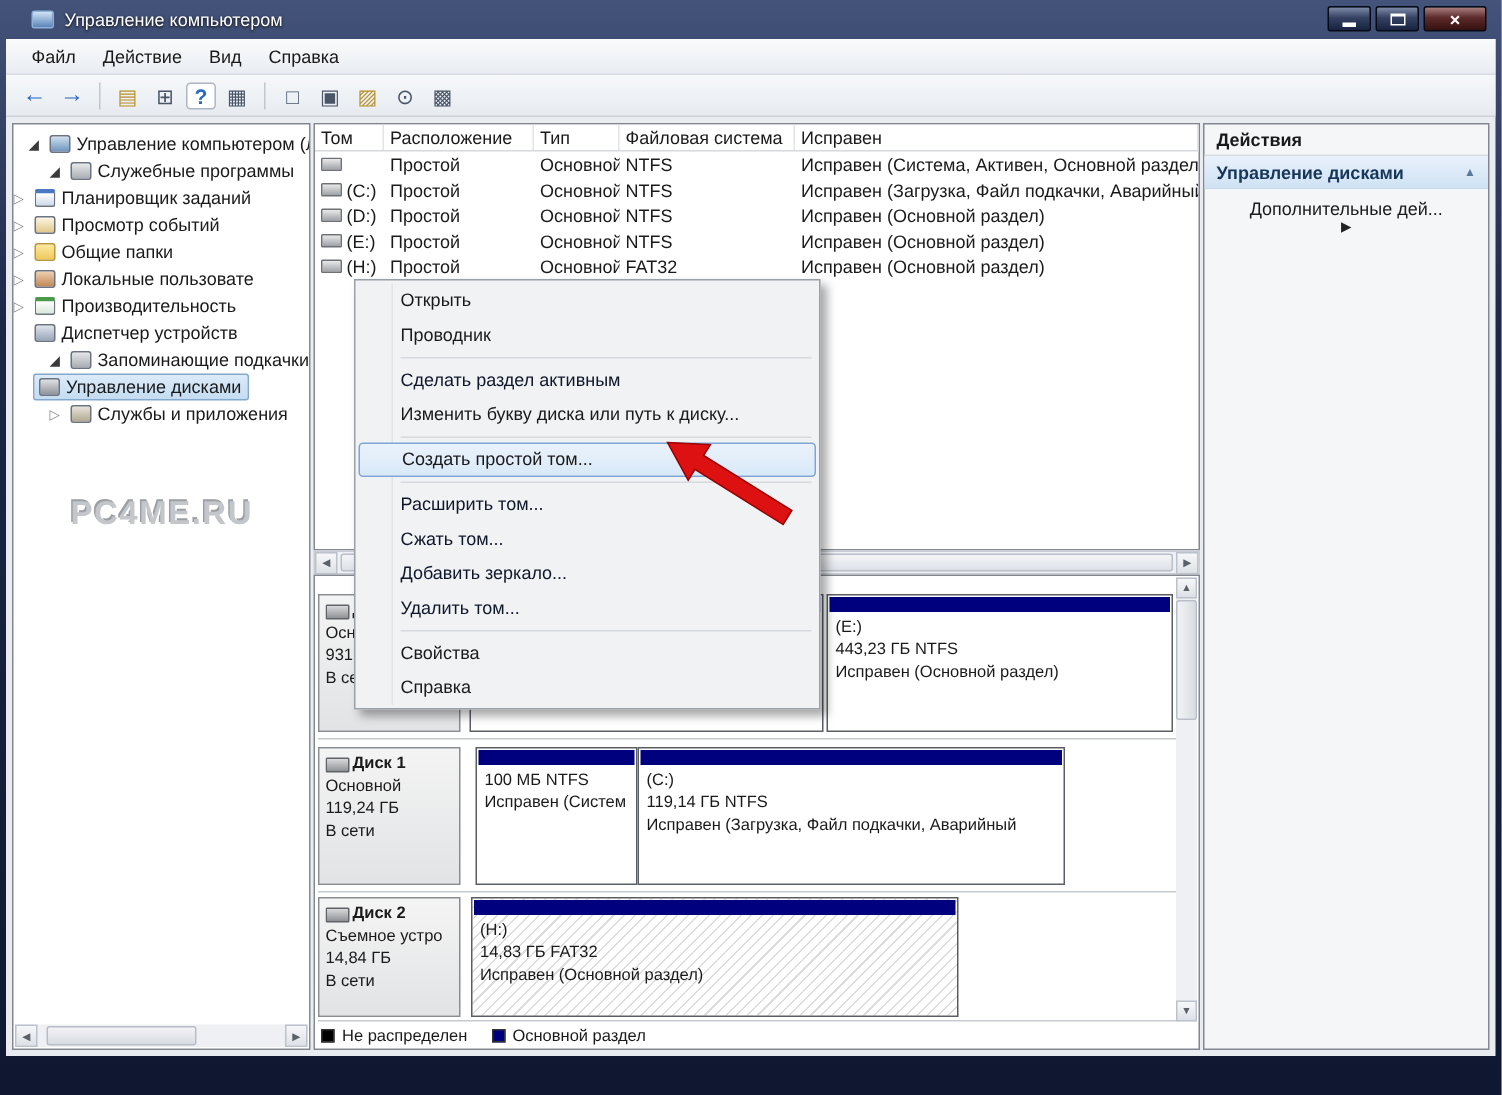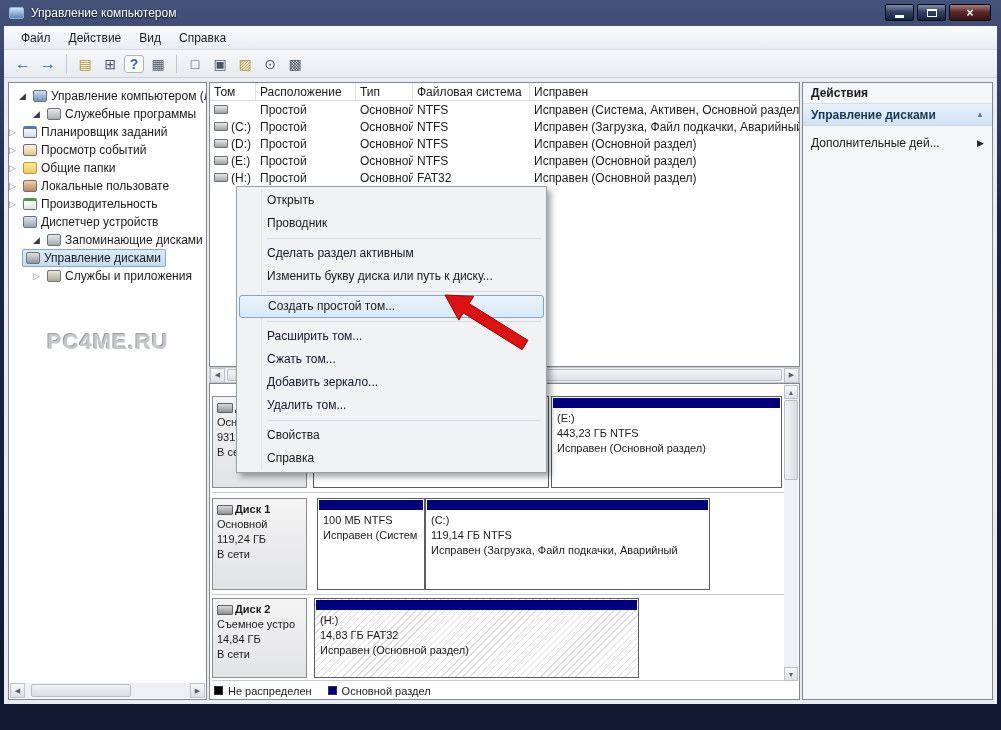--- a/index.html
+++ b/index.html
@@ -1,21 +1,21 @@
 <!DOCTYPE html>
 <html><head>
 <meta charset="utf-8">
 <style>
   * { margin:0; padding:0; box-sizing:border-box; }
   body { background:#555; font-family:"Liberation Sans", sans-serif; }
   .window{ position:relative; width:1001px; height:730px; overflow:hidden;
     background:linear-gradient(#44537a,#1b2747 30%,#0f1830);
     font-size:12px; color:#1a1a1a;}
   
-  .titlebar{position:absolute;left:0;top:0;width:100%;height:26px;display:flex;align-items:center;color:#fff;}
+  .titlebar{position:absolute;left:0;top:0;width:100%;height:26px;display:flex;align-items:center;color:#fff;padding-left:12px;}
   .title-icon{margin-left:9px;width:15px;height:12px;border:1px solid #8fb2d8;border-radius:2px;
     background:linear-gradient(#cfe2f5,#5a86b8);}
   .title-text{margin-left:7px;text-shadow:0 1px 2px #000;}
   .win-controls{position:absolute;right:10px;top:4px;display:flex;gap:3px;}
   .ctl{width:29px;height:17px;background:linear-gradient(#7e8ba8,#354263 45%,#182341);
     border:1px solid #060b16;border-radius:2px;color:#fff;display:flex;align-items:center;justify-content:center;
     font-size:12px;line-height:1;font-weight:bold;}
   .ctl.close{width:42px;background:linear-gradient(#a97f7f,#5d2a2a 45%,#351111);}
   .min-glyph{width:9px;height:3px;background:#fff;margin-top:8px;}
   .max-glyph{width:10px;height:8px;border:1px solid #fff;border-top:2px solid #fff;}
@@ -99,21 +99,21 @@
   .vscroll .sb-btn{width:14px;height:14px;}
   .vscroll .sb-btn.bottom{position:absolute;bottom:0;}
   .sb-thumb-v{position:absolute;top:15px;left:0;width:14px;height:80px;background:linear-gradient(90deg,#f2f3f5,#d8dce2);
     border:1px solid #b8bec7;border-radius:2px;}
   
   .actions{position:absolute;left:798px;top:56px;width:191px;height:618px;background:#f4f6f8;border:1px solid #828790;}
   .act-title{height:21px;padding:3px 8px;font-weight:bold;border-bottom:1px solid #d9dce0;cursor:default;}
   .act-group{height:22px;display:flex;align-items:center;justify-content:space-between;padding:0 8px;
     background:linear-gradient(#e9f2fb,#cfe2f3);border-bottom:1px solid #c6d8ea;font-weight:bold;color:#16365a;cursor:default;}
   .act-chevron{font-size:8px;color:#5a7a9a;}
-  .act-more{height:22px;margin-top:6px;display:flex;align-items:center;justify-content:space-between;padding:0 8px;cursor:default;}
+  .act-more{height:22px;margin-top:6px;display:flex;align-items:center;justify-content:space-between;padding:0 8px;cursor:default;flex-direction:column;}
   .act-arrow{font-size:9px;color:#222;}
   
   .context-menu{position:absolute;left:236px;top:186px;width:311px;z-index:50;padding:2px;
     background:#f1f2f4;border:1px solid #9aa0a8;box-shadow:4px 4px 6px rgba(0,0,0,0.35);}
   .context-menu::before{content:"";position:absolute;left:24px;top:2px;bottom:2px;width:1px;background:#e2e4e7;}
   .cm-item{position:relative;height:23px;line-height:23px;padding-left:28px;white-space:nowrap;overflow:hidden;cursor:default;}
   .cm-item.disabled{color:#0f172a;}
   .cm-item.highlighted{height:23px;line-height:21px;background:linear-gradient(#eaf2fb,#d9e9f8);
     border:1px solid #7da6d4;border-radius:3px;}
   .cm-sep{height:1px;background:#d6d9dd;margin:3px 3px 3px 28px;}
@@ -201,21 +201,21 @@
         <span>Производительность</span>
       </div>
       <div class="tree-item lvl2">
         <span class="expander"></span>
         <span class="ticon icon-device"></span>
         <span>Диспетчер устройств</span>
       </div>
       <div class="tree-item lvl1">
         <span class="expander expanded"></span>
         <span class="ticon icon-storage"></span>
-        <span>Запоминающие дисками</span>
+        <span>Запоминающие подкачки</span>
       </div>
       <div class="tree-item lvl2">
         <span class="expander"></span>
         <span class="selbox">
           <span class="ticon icon-disk"></span>
           <span>Управление дисками</span>
         </span>
       </div>
       <div class="tree-item lvl1">
         <span class="expander collapsed"></span>

